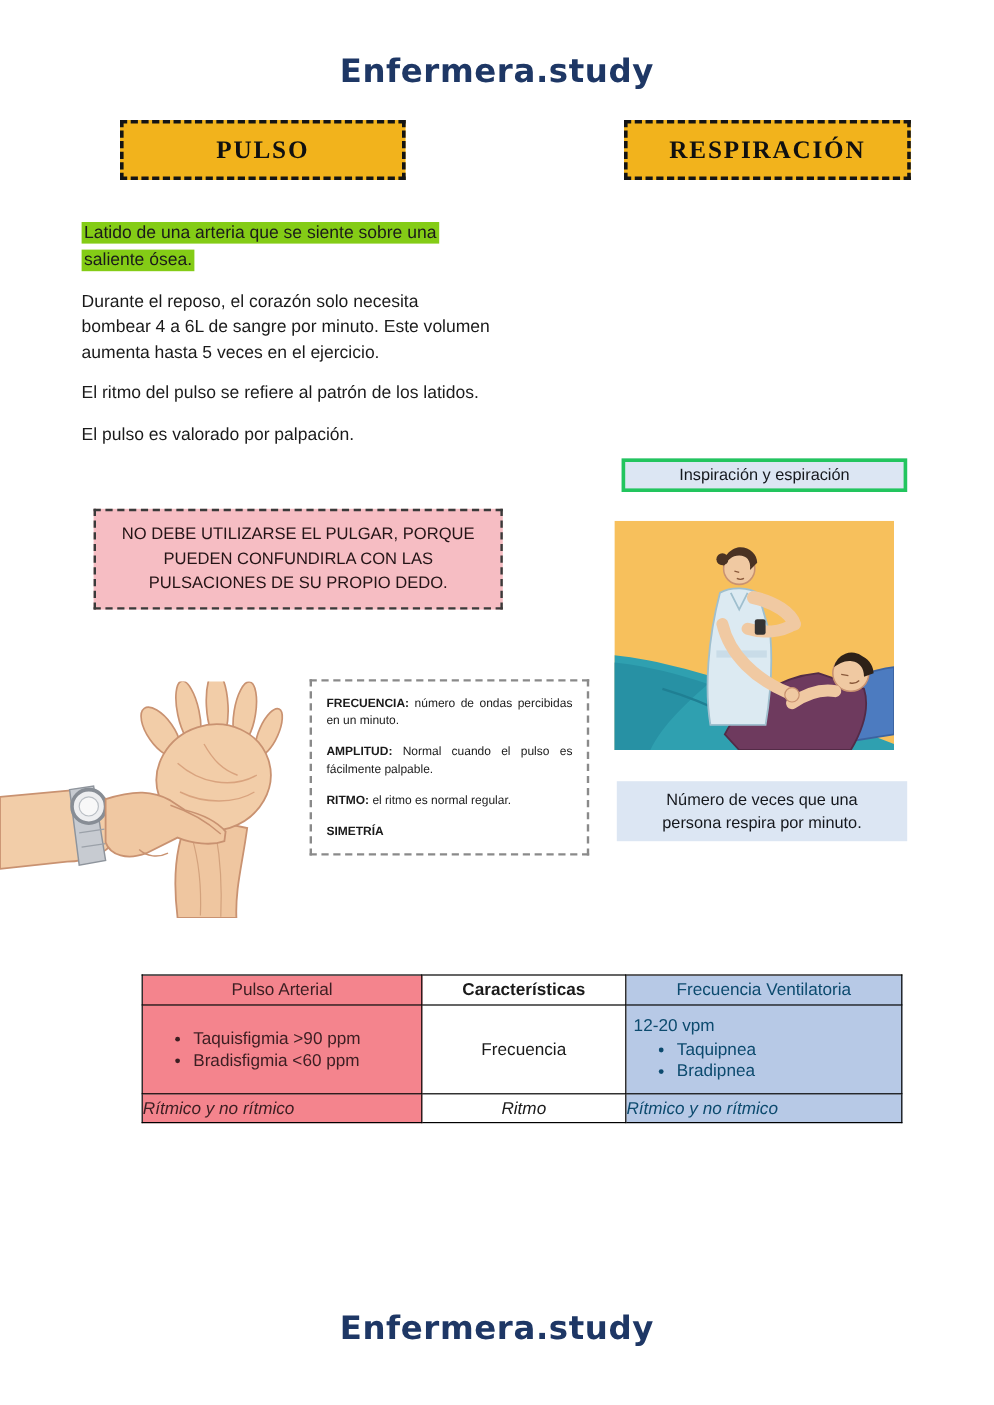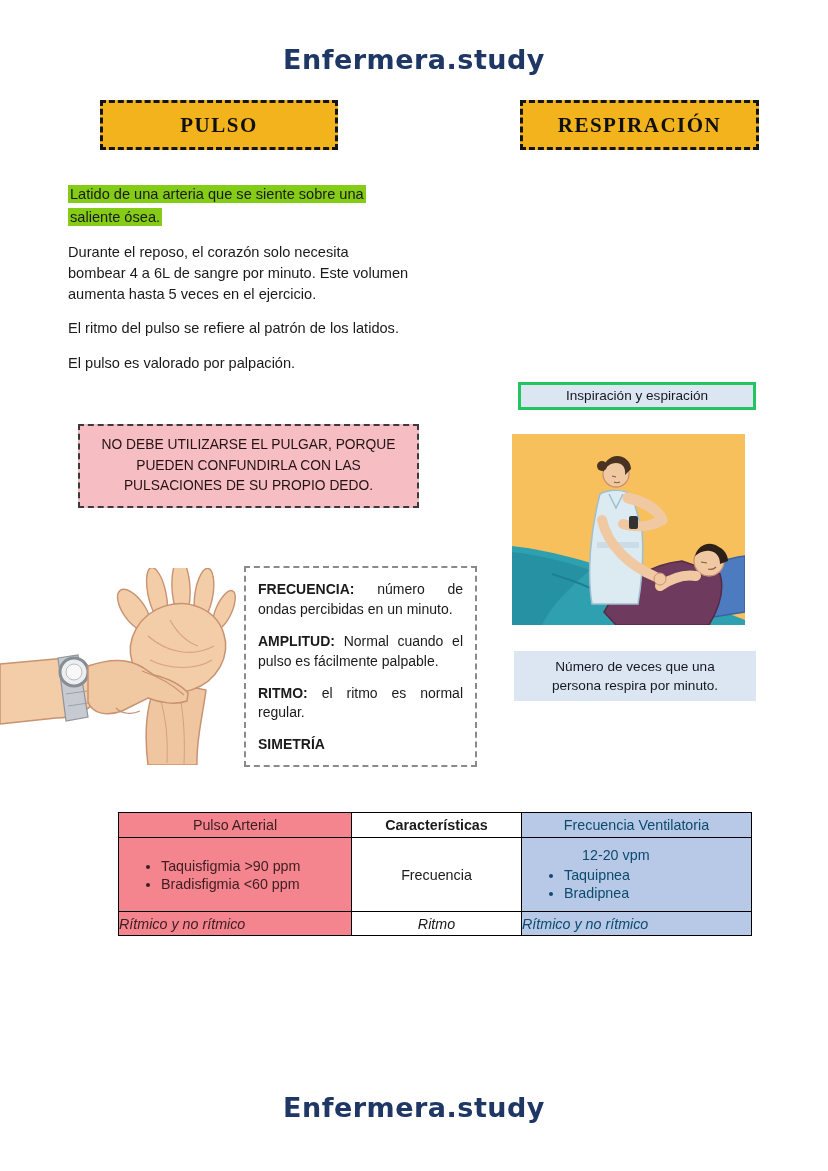--- a/index.html
+++ b/index.html
@@ -39,43 +39,43 @@
            text-align:center;font-size:13.6px;line-height:1.4;box-sizing:border-box;color:#15181d;}
   .callout.one{left:518px;top:382px;width:238px;height:28px;border:3px solid #22c55e;}
   .callout.two{left:514px;top:651px;width:242px;height:50px;padding:4px 18px;}
 
   
   .img-abs{position:absolute;display:block;}
   .hands-img{left:0;top:568px;}
   .nurse-img{left:512px;top:434px;}
 
   
-  .defs-box{position:absolute;left:244px;top:566px;width:233px;box-sizing:border-box;
+  .defs-box{position:absolute;left:258px;top:566px;width:233px;box-sizing:border-box;
             border:2px dashed #8a8a8a;background:#fff;padding:12px 12px 8px 12px;
-            font-size:14px;line-height:1.42;}
+            font-size:10px;line-height:1.42;}
   .defs-box p{margin:0 0 12px 0;text-align:justify;}
   .defs-box p:last-child{margin-bottom:2px;}
   .defs-box b{font-weight:bold;}
 
   
   .char-table{position:absolute;left:118px;top:812px;border-collapse:collapse;table-layout:fixed;width:633px;
               font-size:14.3px;border-radius:18px;}
   .char-table td,.char-table th{border:1.6px solid #000;padding:0;vertical-align:middle;}
   .char-table th{font-weight:normal;text-align:center;height:24px;}
   .char-table th.bold{font-weight:bold;}
   .cell-pink{background:#F4848D;color:#3c1e22;}
   .cell-blue{background:#B7C9E6;color:#0c4a6e;}
   .cell-gray{background:#808080;}
   .cell-center{text-align:center;background:#fff;}
   .char-table ul{margin:4px 0;padding-left:42px;}
   .char-table li{margin:2px 0;}
   .pad-left{padding:2px 4px 2px 6px;text-align:left;}
   .row-tall1{height:74px;} .row-short{height:24px;font-style:italic;} .row-tall2{height:76px;} .row-tall3{height:52px;}
   .vtop{vertical-align:top;}
-  .intro-line{padding:3px 0 0 22px;margin-left:38px;}
+  .intro-line{padding:3px 0 0 6px;}
 </style>
 </head>
 <body>
 
 <div class="page">
 
   <div class="brand top">Enfermera.study</div>
 
   <div class="title-box pulso">
     <span>PULSO</span>

